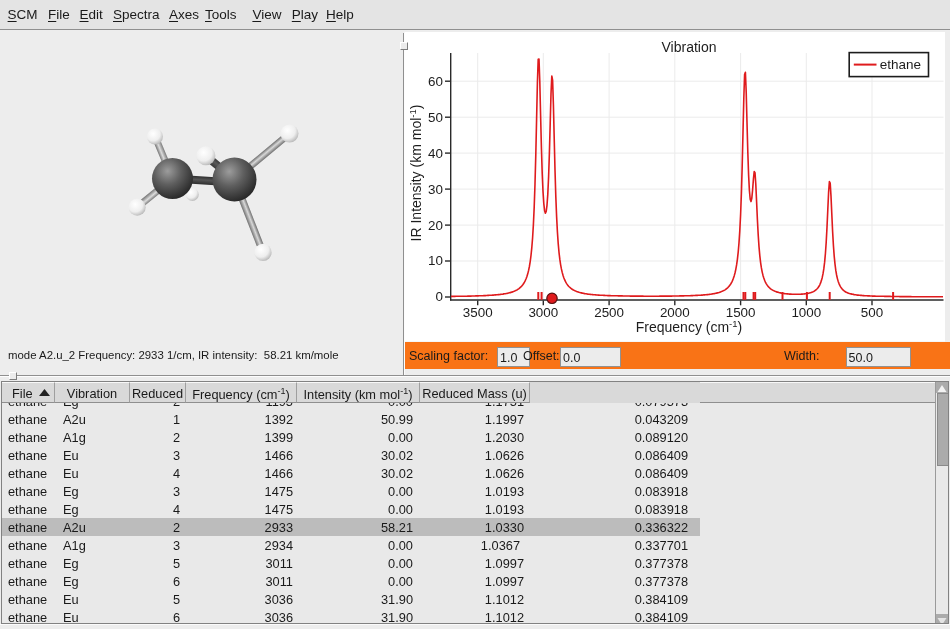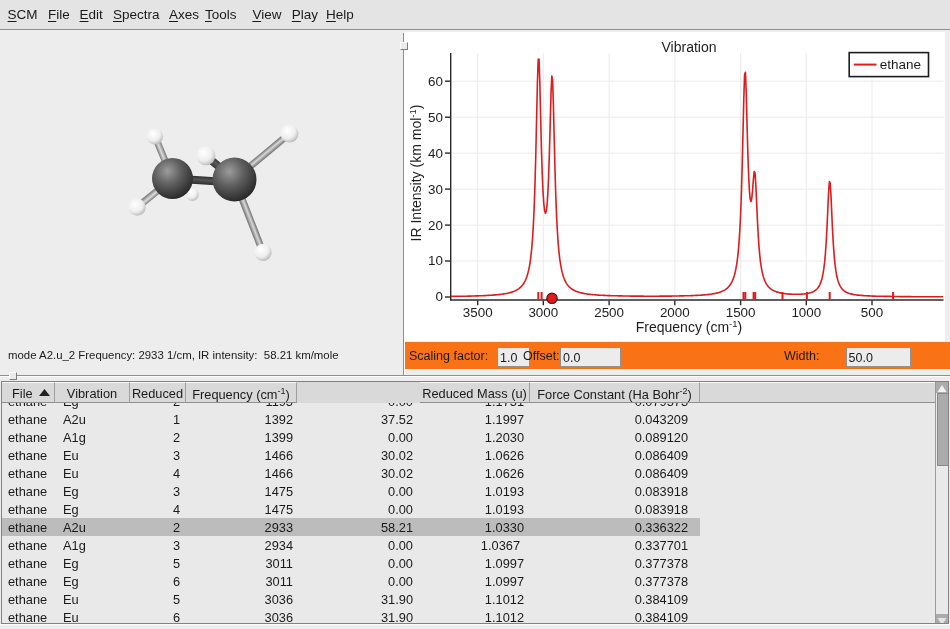--- a/index.html
+++ b/index.html
@@ -198,21 +198,21 @@
         <span style="left:190px;width:101px;text-align:right">1195</span>
         <span style="left:300px;width:111px;text-align:right">0.00</span>
         <span style="left:420px;width:102px;text-align:right">1.1751</span>
         <span style="left:560px;width:126px;text-align:right">0.079573</span>
       </div>
       <div class="row" style="top:7px">
         <span style="left:6px;width:47px;text-align:left">ethane</span>
         <span style="left:61px;width:62px;text-align:left">A2u</span>
         <span style="left:128px;width:50px;text-align:right">1</span>
         <span style="left:190px;width:101px;text-align:right">1392</span>
-        <span style="left:300px;width:111px;text-align:right">37.52</span>
+        <span style="left:300px;width:111px;text-align:right">50.99</span>
         <span style="left:420px;width:102px;text-align:right">1.1997</span>
         <span style="left:560px;width:126px;text-align:right">0.043209</span>
       </div>
       <div class="row" style="top:25px">
         <span style="left:6px;width:47px;text-align:left">ethane</span>
         <span style="left:61px;width:62px;text-align:left">A1g</span>
         <span style="left:128px;width:50px;text-align:right">2</span>
         <span style="left:190px;width:101px;text-align:right">1399</span>
         <span style="left:300px;width:111px;text-align:right">0.00</span>
         <span style="left:420px;width:102px;text-align:right">1.2030</span>
@@ -312,22 +312,22 @@
  <div id="thead">
       <div class="hc" style="left:0px;width:53px">
         <span style="position:absolute;left:10px">File</span>
         <svg width="11" height="7" style="position:absolute;right:4.5px;top:6px">
           <path d="M5.5 0 L11 7 L0 7 Z" fill="#222"></path>
         </svg>
       </div>
       <div class="hc" style="left:53px;width:75px;text-align:center">Vibration</div>
       <div class="hc" style="left:128px;width:56px;text-align:center">Reduced</div>
       <div class="hc" style="left:184px;width:111px;text-align:center">Frequency (cm<sup>-1</sup>)</div>
+      <div class="hc" style="left:295px;width:123px;text-align:center">Intensity (km mol<sup>-1</sup>)</div>
       <div class="hc" style="left:418px;width:110px;text-align:center">Reduced Mass (u)</div>
-      <div class="hc" style="left:528px;width:170px;text-align:center">Force Constant (Ha Bohr<sup>-2</sup>)</div>
       <div class="hc" style="left:698px;width:237px;text-align:center"></div>
     </div>
  <div id="vsb">
   <div class="sbbtn" style="top:0;height:11px"><svg width="12" height="11">
           <path d="M6 2 L10.5 9 L1.5 9 Z" fill="#f2f2f2"></path>
         </svg></div>
   <div class="sbthumb"></div>
   <div class="sbbtn" style="top:232px;height:9px"><svg width="12" height="9">
           <path d="M1.5 1 L10.5 1 L6 8 Z" fill="#e4e4e4"></path>
         </svg></div>

